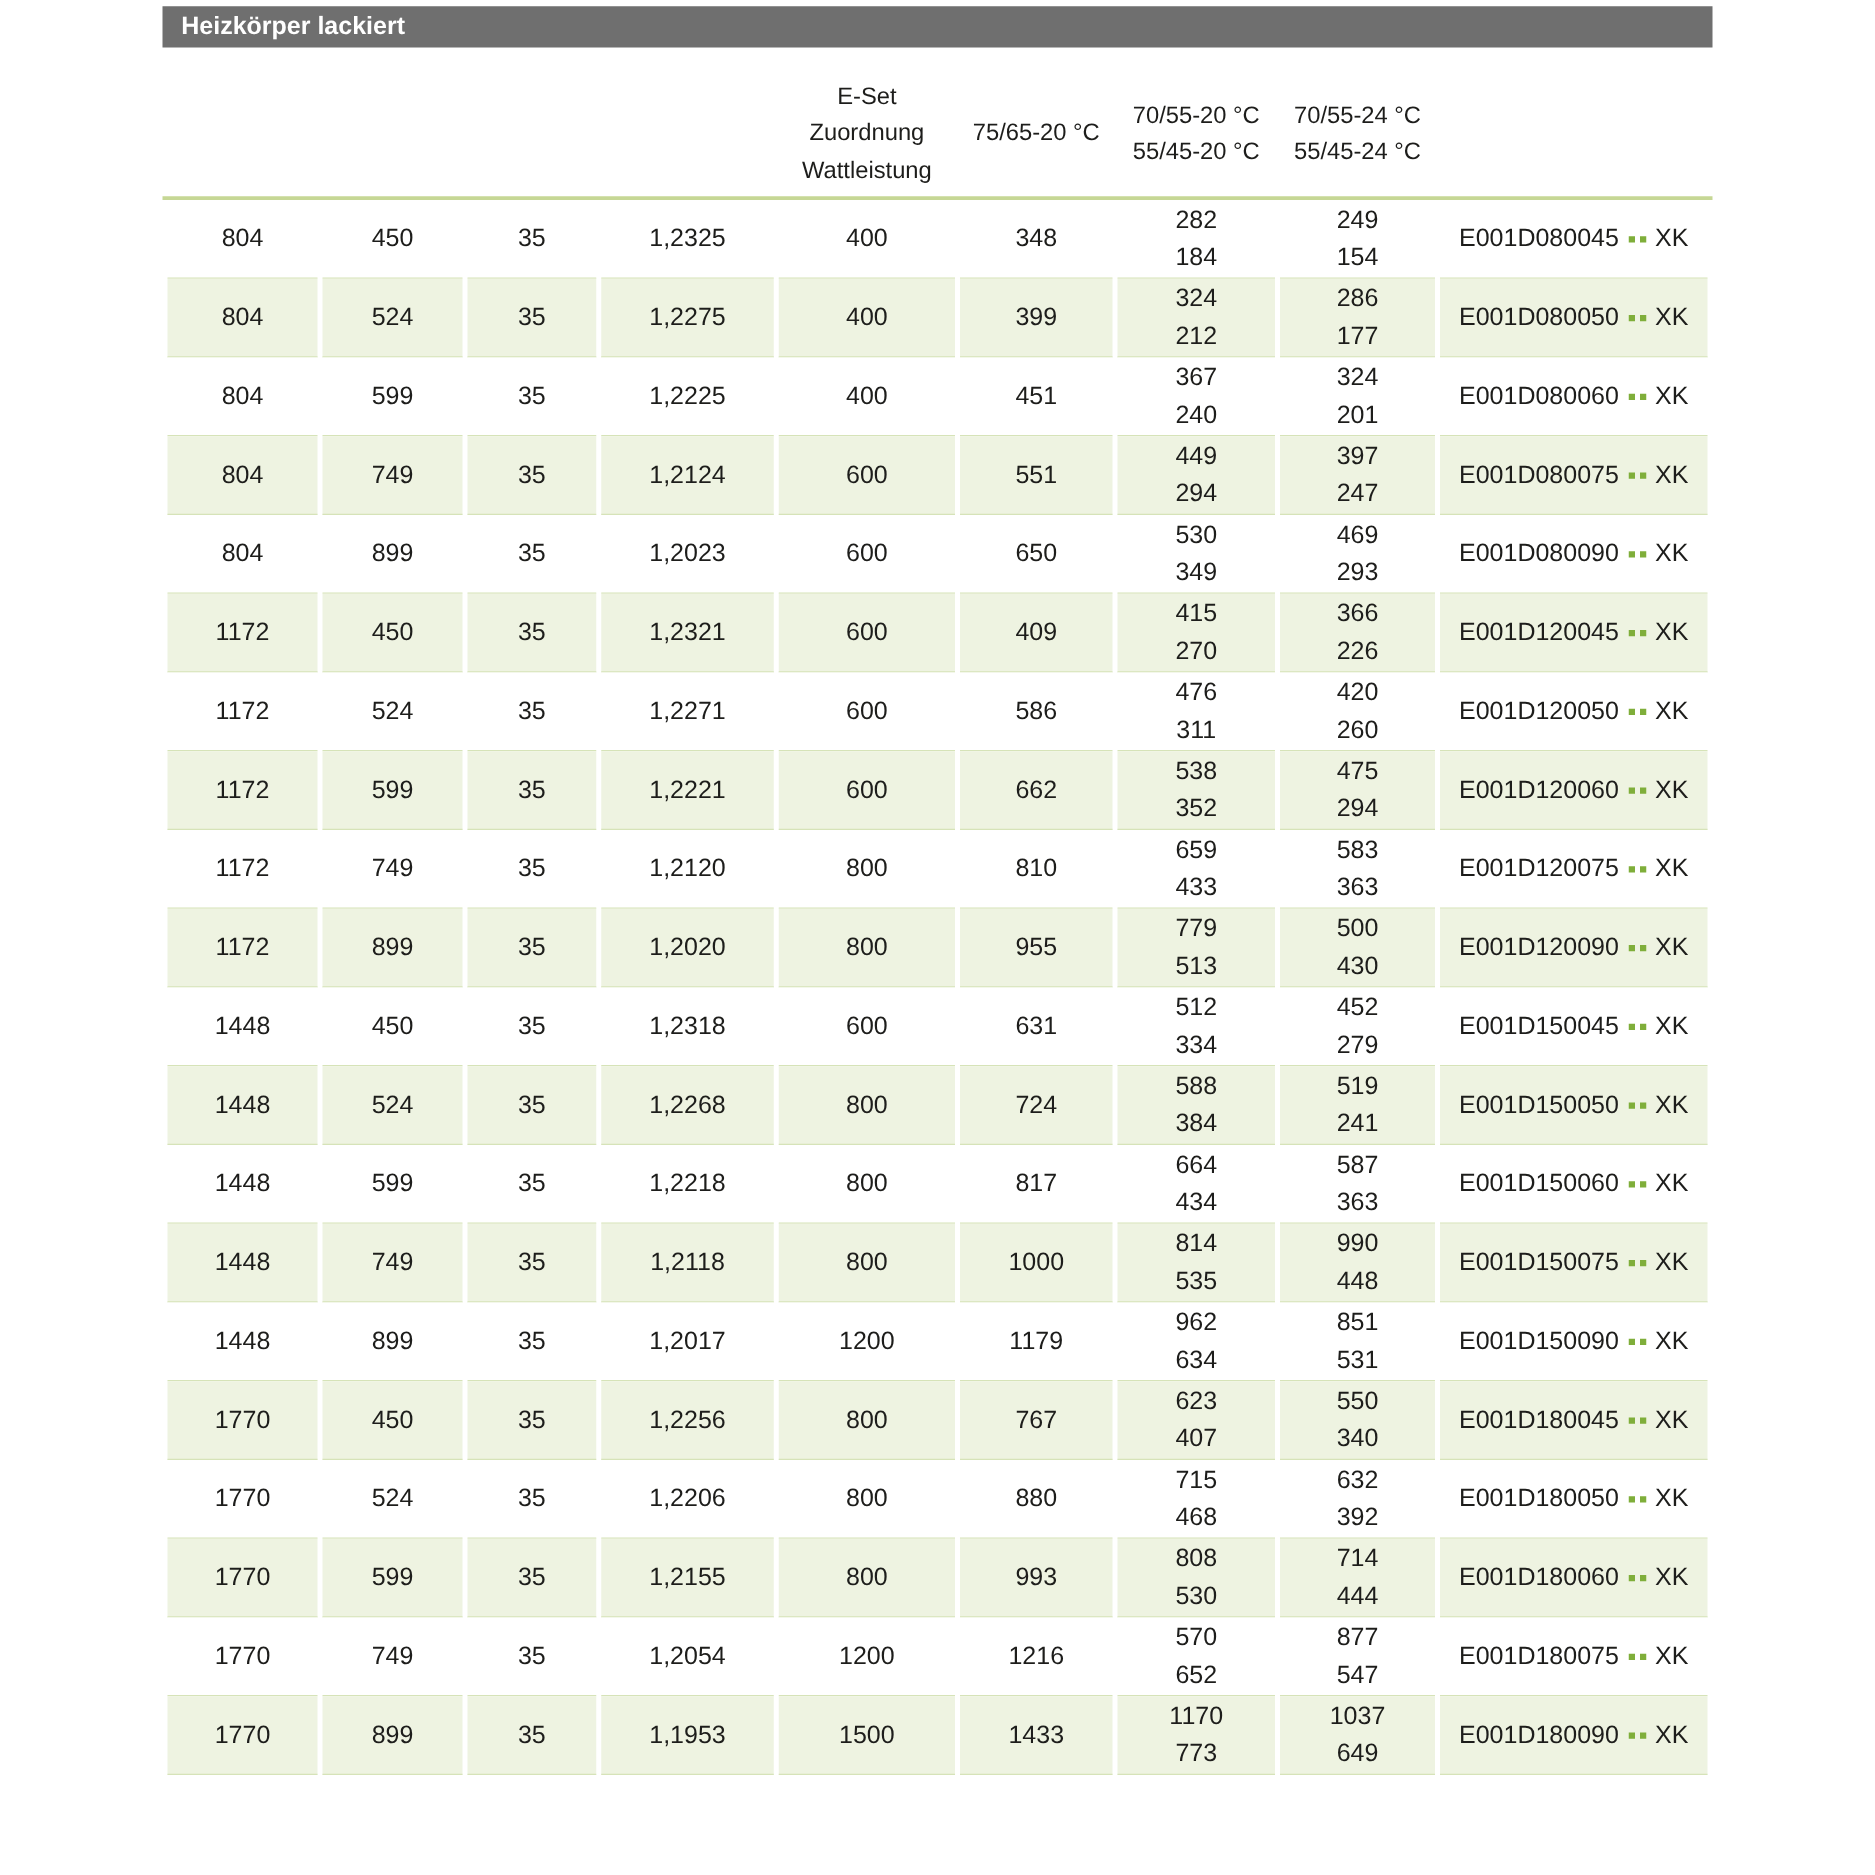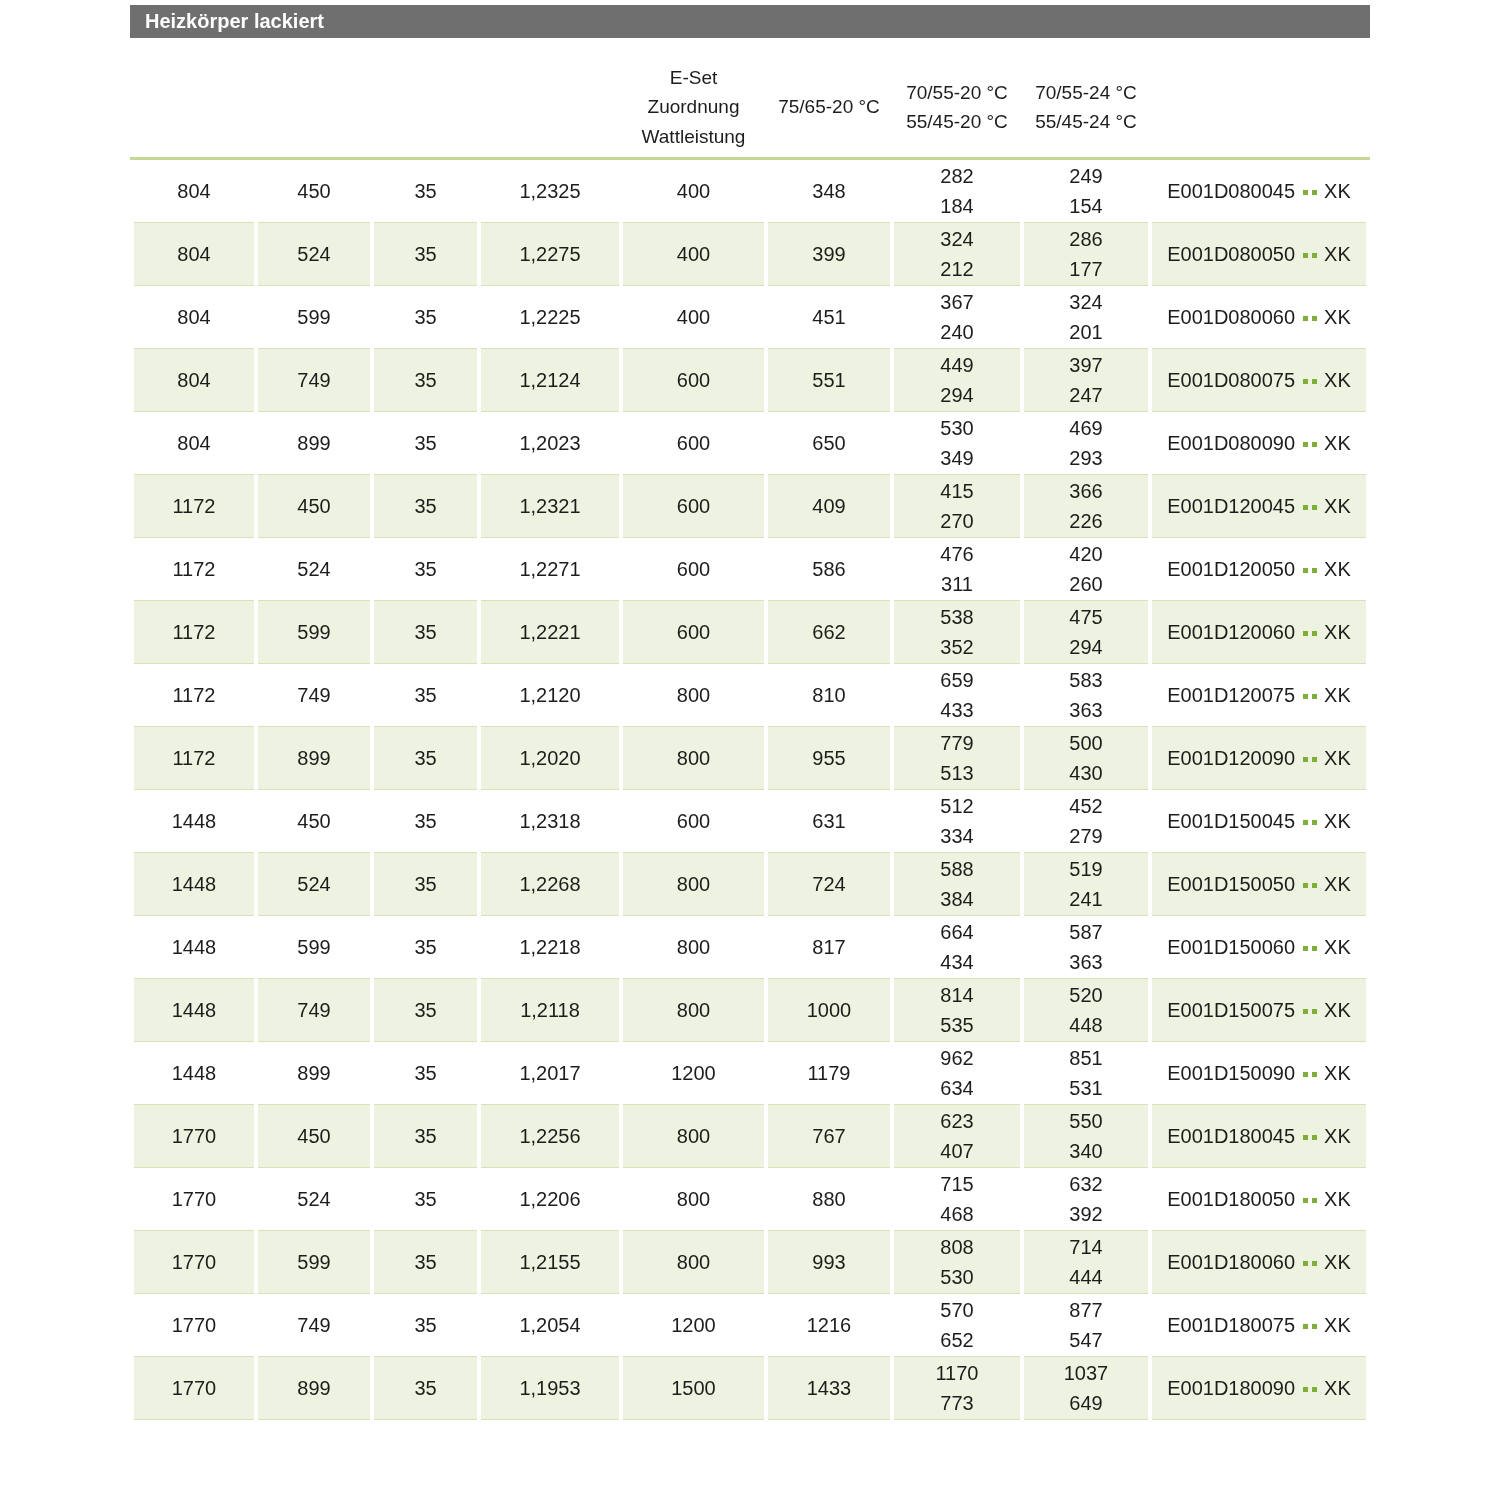--- a/index.html
+++ b/index.html
@@ -314,21 +314,21 @@
     <td class="bold">749</td>
     <td>35</td>
     <td>1,2118</td>
     <td>800</td>
     <td>1000</td>
     <td class="two-line">
       <span>814</span>
       <span>535</span>
     </td>
     <td class="two-line">
-      <span>520</span>
+      <span>990</span>
       <span>448</span>
     </td>
     <td><span>E001D150075</span><span class="dots"><span class="dot"></span><span class="dot"></span></span><span>XK</span></td>
   </tr>
         <tr class="row-white">
     <td class="bold">1448</td>
     <td class="bold">899</td>
     <td>35</td>
     <td>1,2017</td>
     <td>1200</td>

